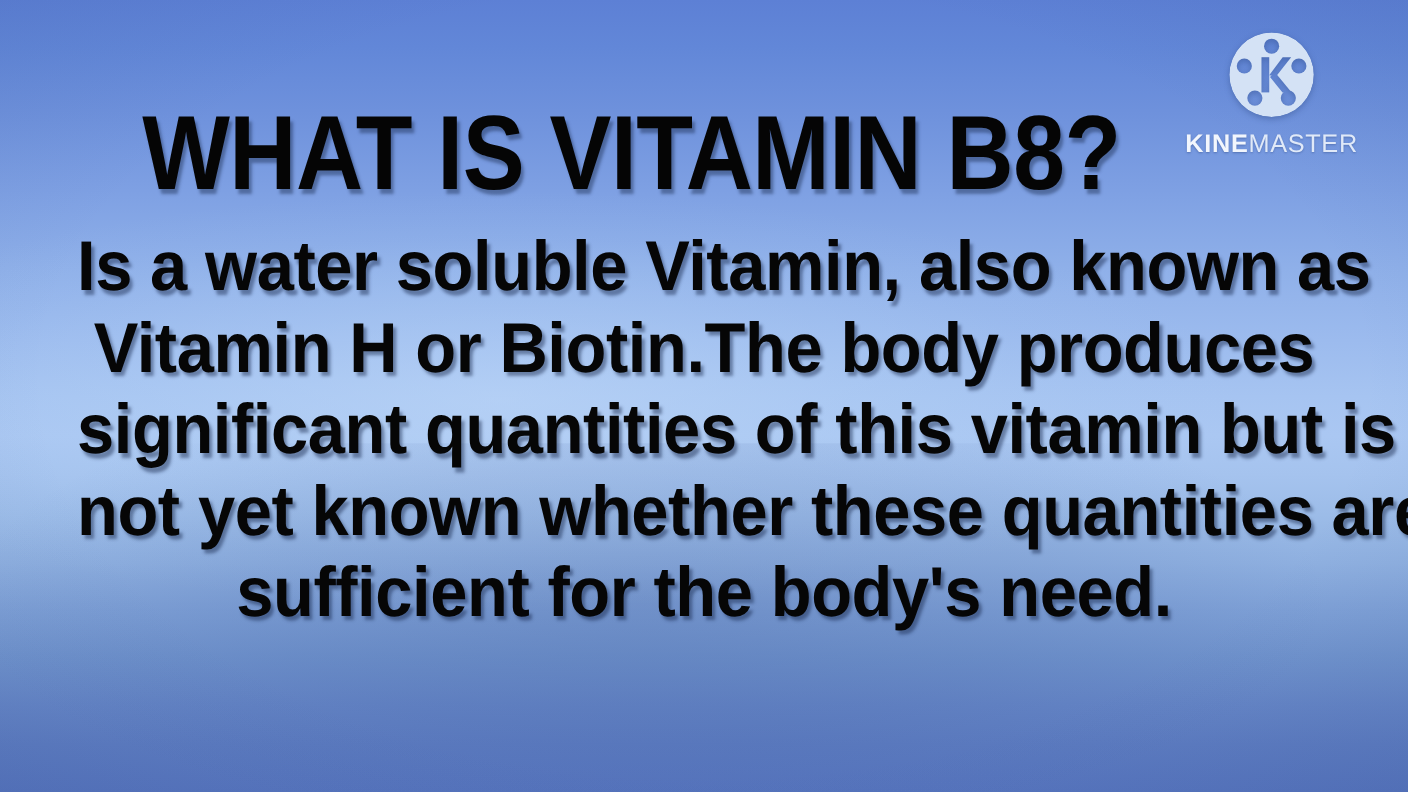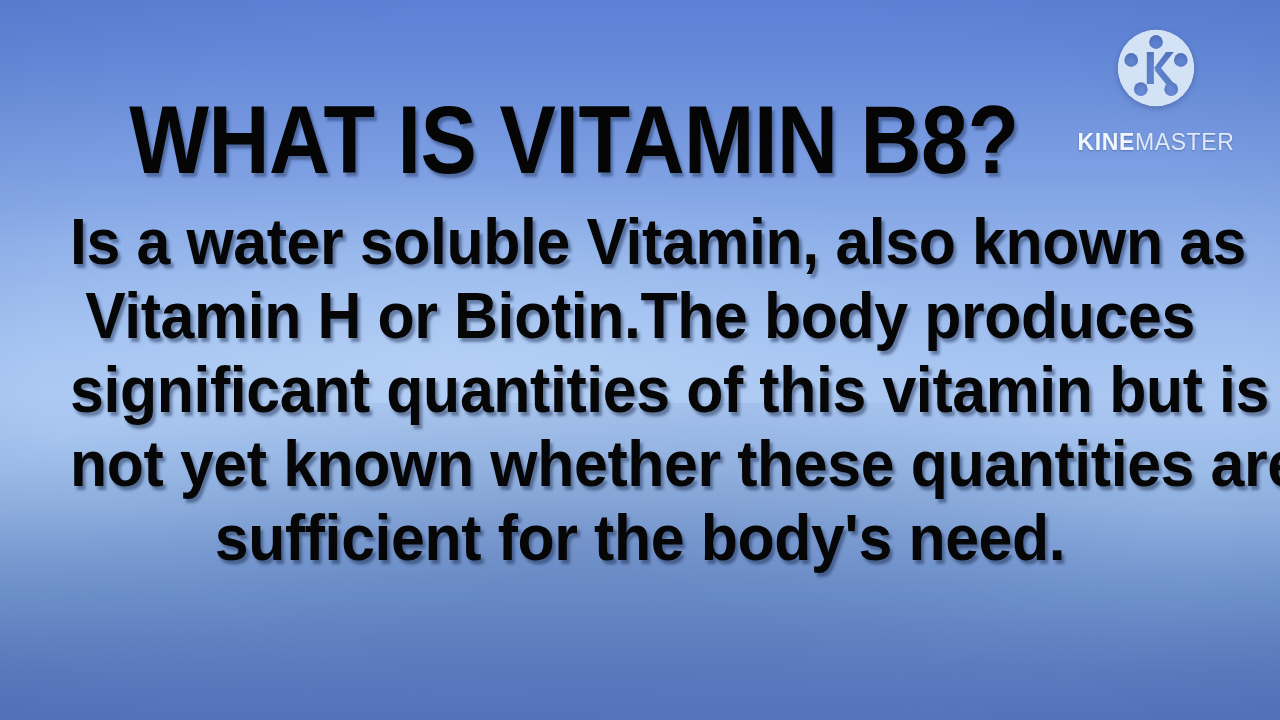--- a/index.html
+++ b/index.html
@@ -121,21 +121,21 @@
     flex-direction: column;
     align-items: center;
   }
   #km-logo {
     width: 80px;
     height: 80px;
     display: block;
     filter: drop-shadow(0 2px 3px rgba(30, 55, 110, 0.35));
   }
   #km-wordmark {
-    margin-top: 23px;
+    margin-top: 11px;
     font-size: 23px;
     letter-spacing: 0.6px;
     line-height: 1;
     white-space: nowrap;
     text-shadow: 0 1px 2px rgba(30, 55, 110, 0.40);
   }
   #km-kine {
     color: #f2f6fd;
     font-weight: 700;
   }

